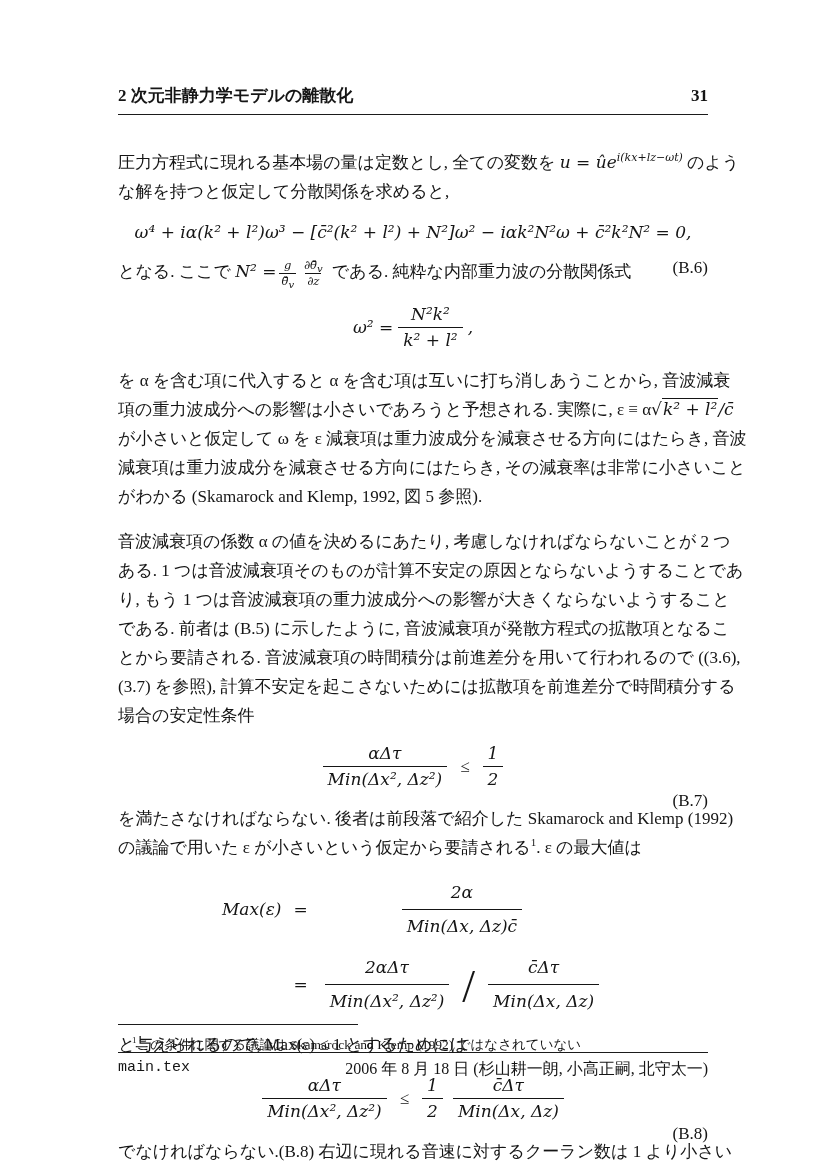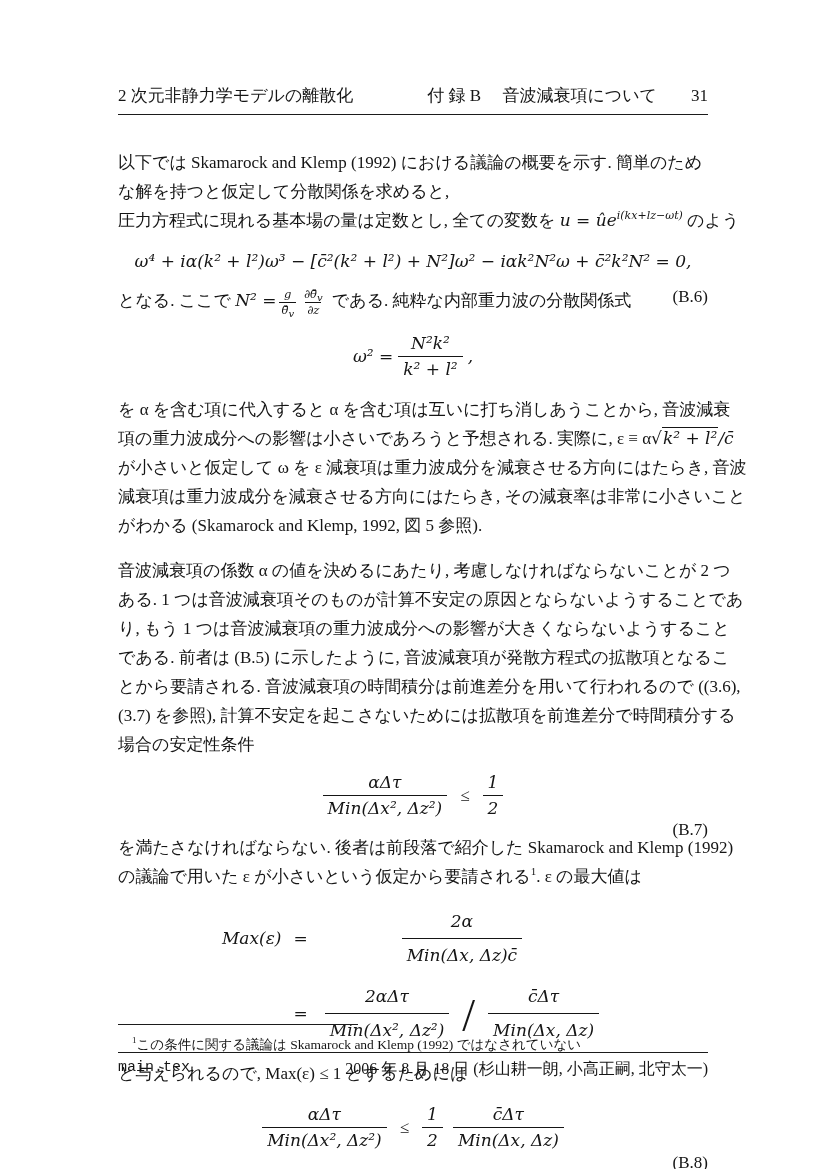--- a/index.html
+++ b/index.html
@@ -5,21 +5,21 @@
   html,body{margin:0;padding:0;}
   body{
     width:826px;height:1169px;background:#ffffff;color:#151515;
     font-family:"Liberation Serif","DejaVu Serif",serif;
     position:relative;overflow:hidden;
   }
   .sheet{position:absolute;left:0;top:0;width:826px;height:1169px;background:#fff;}
   .content{position:absolute;left:118px;top:84px;width:590px;}
   
   .pg-header{display:flex;justify-content:space-between;align-items:baseline;
-    font-weight:normal;font-size:17px;white-space:nowrap;}
+    font-weight:bold;font-size:17px;white-space:nowrap;}
   .pg-header .h-center{margin-left:40px;}
   .header-rule{border-bottom:1.5px solid #1b1b1b;margin-top:7px;}
   
   .body-text{margin-top:33px;font-size:17px;line-height:29px;}
   .tline{white-space:nowrap;}
   .para{margin:0 0 13px 0;}
   .m{font-style:italic;font-family:"DejaVu Serif","Liberation Serif",serif;}
   sup.msup{font-size:11px;font-style:italic;line-height:0;}
   sub.msub{font-size:10px;font-style:italic;line-height:0;}
   
@@ -55,31 +55,29 @@
   .ttfont{font-family:"Liberation Mono","DejaVu Sans Mono",monospace;font-size:15px;}
 </style>
 </head>
 <body>
 
 <div class="sheet">
   <div class="content">
 
     <div class="pg-header">
       <span class="h-left">2 次元非静力学モデルの離散化</span>
-      <span class="h-center">付 録 B　 音波減衰項について</span>
       <span class="h-page">31</span>
     </div>
     <div class="header-rule"></div>
 
     <div class="body-text">
 
       <div class="para">
-        <div class="tline">以下では Skamarock and Klemp (1992) における議論の概要を示す. 簡単のため</div>
+        <div class="tline"><span>圧力方程式に現れる基本場の量は定数とし, 全ての変数を </span><span class="m"><span>u = ûe</span><sup class="msup">i(kx+lz−ωt)</sup></span><span> のよう</span></div>
         <div class="tline">な解を持つと仮定して分散関係を求めると,</div>
-        <div class="tline"><span>圧力方程式に現れる基本場の量は定数とし, 全ての変数を </span><span class="m"><span>u = ûe</span><sup class="msup">i(kx+lz−ωt)</sup></span><span> のよう</span></div>
       </div>
 
       <div class="disp">
         <span class="m">ω⁴ + iα(k² + l²)ω³ − [c̄²(k² + l²) + N²]ω² − iαk²N²ω + c̄²k²N² = 0,</span>
         <span class="eqtag">(B.6)</span>
       </div>
 
       <div class="tline">
         <span>となる. ここで </span><span class="m">N² =</span><span class="frac small m">
             <span class="num">g</span>

